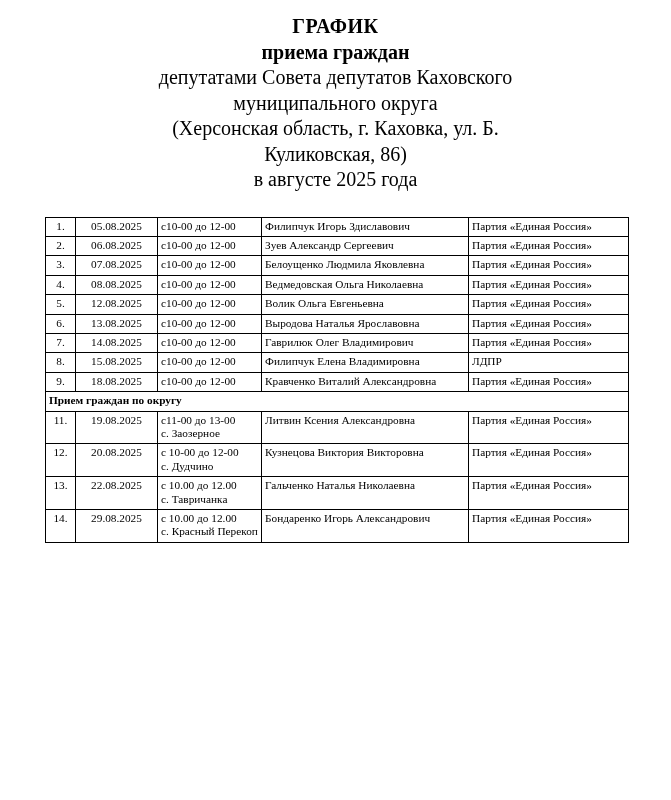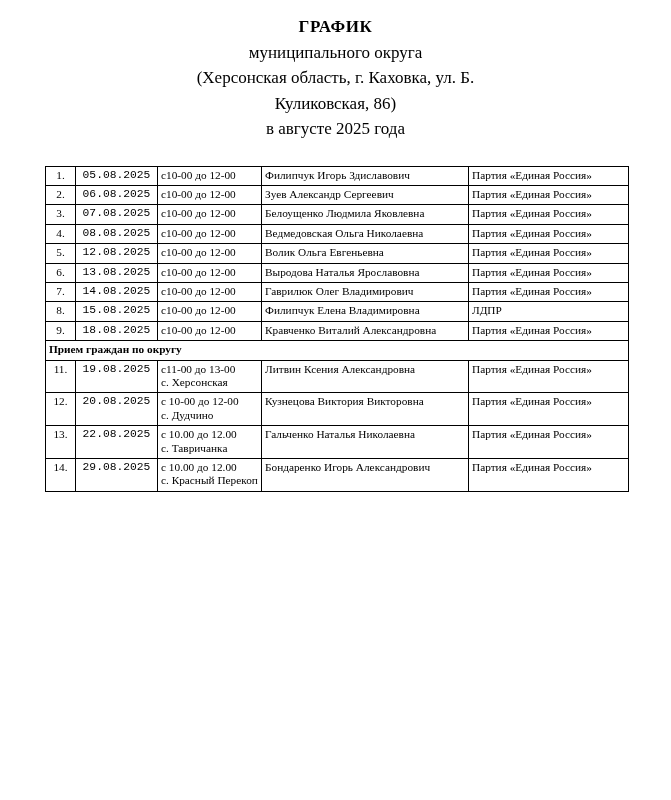--- a/index.html
+++ b/index.html
@@ -16,21 +16,21 @@
     overflow: hidden;
     position: relative;
   }
 
   
   .doc-header {
     padding: 14px 62px 0 62px;
     text-align: center;
   }
   .doc-header .line {
-    font-size: 17px;
+    font-size: 20px;
     line-height: 25.5px;
     white-space: pre-line;
   }
   .doc-header .line.bold {
     font-weight: bold;
   }
   .doc-header .line.title {
     font-weight: bold;
     letter-spacing: 0.6px;
   }
@@ -56,21 +56,20 @@
   col.c-date  { width: 82px; }
   col.c-time  { width: 104px; }
   col.c-name  { width: 207px; }
   col.c-party { width: 160px; }
 
   td.num {
     text-align: center;
   }
   td.date {
     text-align: center;
-    font-family: Liberation Mono, monospace;
   }
   td.time {
     text-align: justify;
     text-align-last: left;
     hyphens: none;
   }
   td.time.plain {
     text-align: center;
   }
   td.name {
@@ -94,20 +93,22 @@
   .time-place {
     display: block;
     text-align: center;
   }
 </style>
 </head>
 <body>
 
 <div class="doc-header">
   <div class="line title">ГРАФИК</div>
+  <div class="line bold">приема граждан</div>
+  <div class="line">депутатами Совета депутатов Каховского</div>
   <div class="line">муниципального округа</div>
   <div class="line">(Херсонская область, г. Каховка, ул. Б.</div>
   <div class="line">Куликовская, 86)</div>
   <div class="line">в августе 2025 года</div>
 </div>
 
 <div class="table-wrap">
   <table class="schedule">
     <colgroup>
       <col class="c-num">
@@ -199,21 +200,21 @@
           <td class="party">Партия «Единая Россия»</td>
         </tr>
         <tr>
           <td class="section" colspan="5">Прием граждан по округу</td>
         </tr>
         <tr>
           <td class="num">11.</td>
           <td class="date">19.08.2025</td>
           <td class="time plain">
             <span class="time-main">с11-00 до 13-00</span>
-            <span class="time-place">с. Херсонская</span>
+            <span class="time-place">с. Заозерное</span>
           </td>
           <td class="name">Литвин Ксения Александровна</td>
           <td class="party">Партия «Единая Россия»</td>
         </tr>
         <tr>
           <td class="num">12.</td>
           <td class="date">20.08.2025</td>
           <td class="time plain">
             <span class="time-main" style="text-align: justify; text-align-last: left;">с 10-00 до 12-00</span>
             <span class="time-place">с. Дудчино</span>

